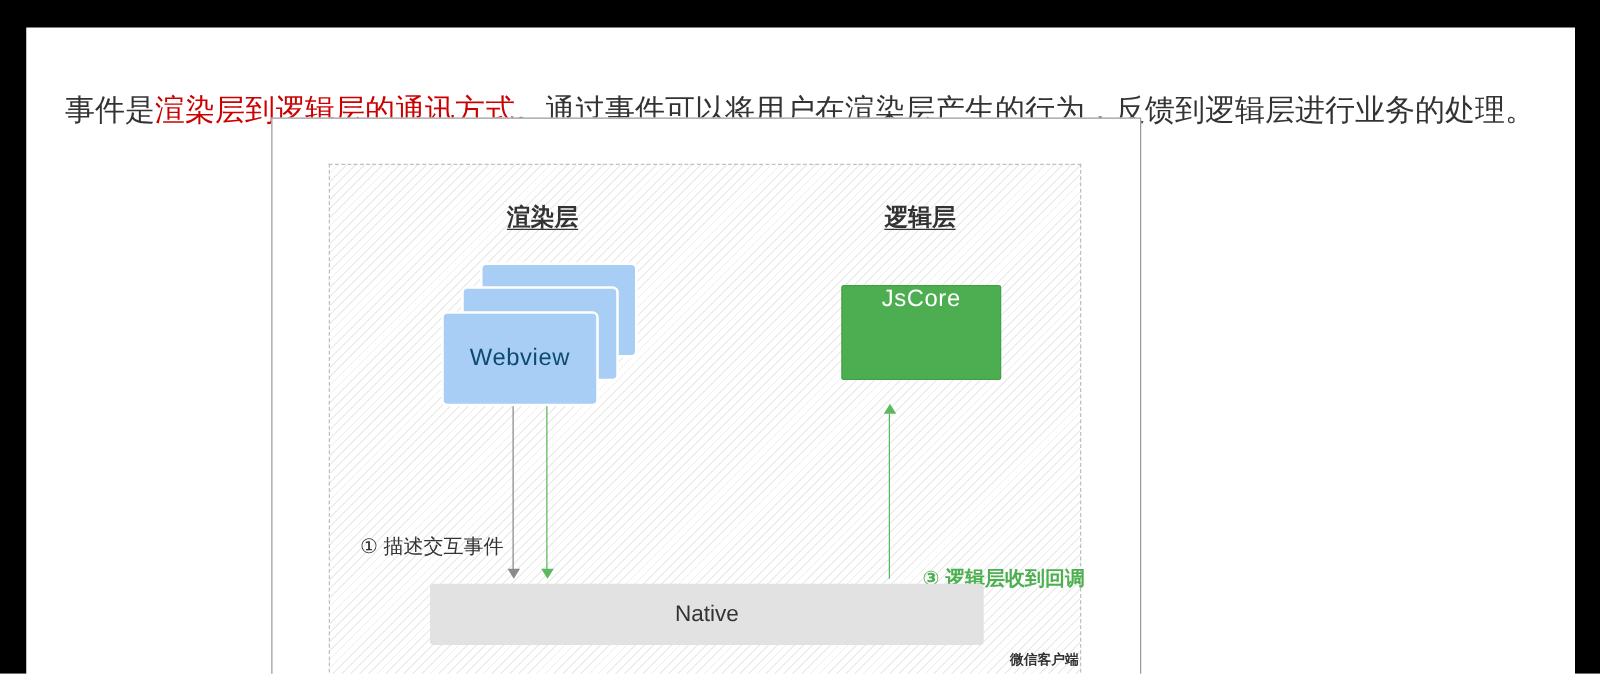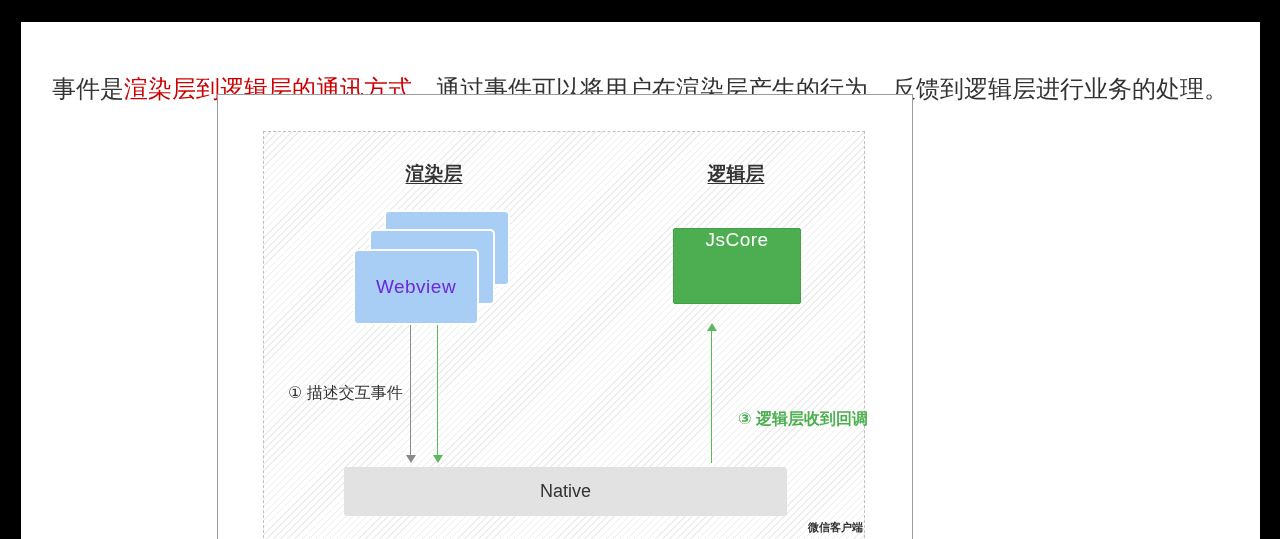--- a/index.html
+++ b/index.html
@@ -56,21 +56,21 @@
     width: 122px; height: 72px;
     background: var(--webview-blue, #a9cef6);
     border: 2px solid #ffffff;
     border-radius: 5px;
   }
   .card.back   { left: 166px; top: 115px; z-index: 1; }
   .card.middle { left: 151px; top: 134px; z-index: 2; }
   .card.front  { left: 135px; top: 154px; z-index: 3;
                  display: flex; align-items: center; justify-content: center; }
   .card.front .card-text {
-    color: #6d28d9; font-size: 19px; letter-spacing: 0.5px;
+    color: #0c4a6e; font-size: 19px; letter-spacing: 0.5px;
   }
 
   
   .jscore {
     left: 455px; top: 133px; width: 126px; height: 74px;
     background: var(--jscore-green, #4cae50);
     border: 1px solid var(--jscore-border, #43a047);
     border-radius: 2px;
     display: flex; align-items: flex-start; justify-content: center;
   }
@@ -82,21 +82,21 @@
   .gray-line  { background: var(--arrow-gray, #8a8a8a); }
   .green-line { background: var(--arrow-green, #5cb85c); }
   .head-down-gray  { border-left: 5px solid transparent; border-right: 5px solid transparent;
                      border-top: 8px solid var(--arrow-gray, #8a8a8a); }
   .head-down-green { border-left: 5px solid transparent; border-right: 5px solid transparent;
                      border-top: 8px solid var(--arrow-green, #5cb85c); }
   .head-up-green   { border-left: 5px solid transparent; border-right: 5px solid transparent;
                      border-bottom: 8px solid var(--arrow-green, #5cb85c); }
 
   
-  .step { font-size: 16px; white-space: nowrap; }
+  .step { font-size: 16px; white-space: nowrap; margin-top: 44px; }
   .step.dark  { left: 70px;  top: 288px; color: var(--text-dark, #333); }
   .step.g2    { left: 241px; top: 314px; color: var(--step-green, #4caf50); font-weight: bold; }
   .step.g3    { left: 520px; top: 314px; color: var(--step-green, #4caf50); font-weight: bold; }
 
   
   .native {
     left: 126px; top: 372px; width: 443px; height: 49px;
     background: var(--native-gray, #e2e2e2);
     border-radius: 3px;
     display: flex; align-items: center; justify-content: center;

